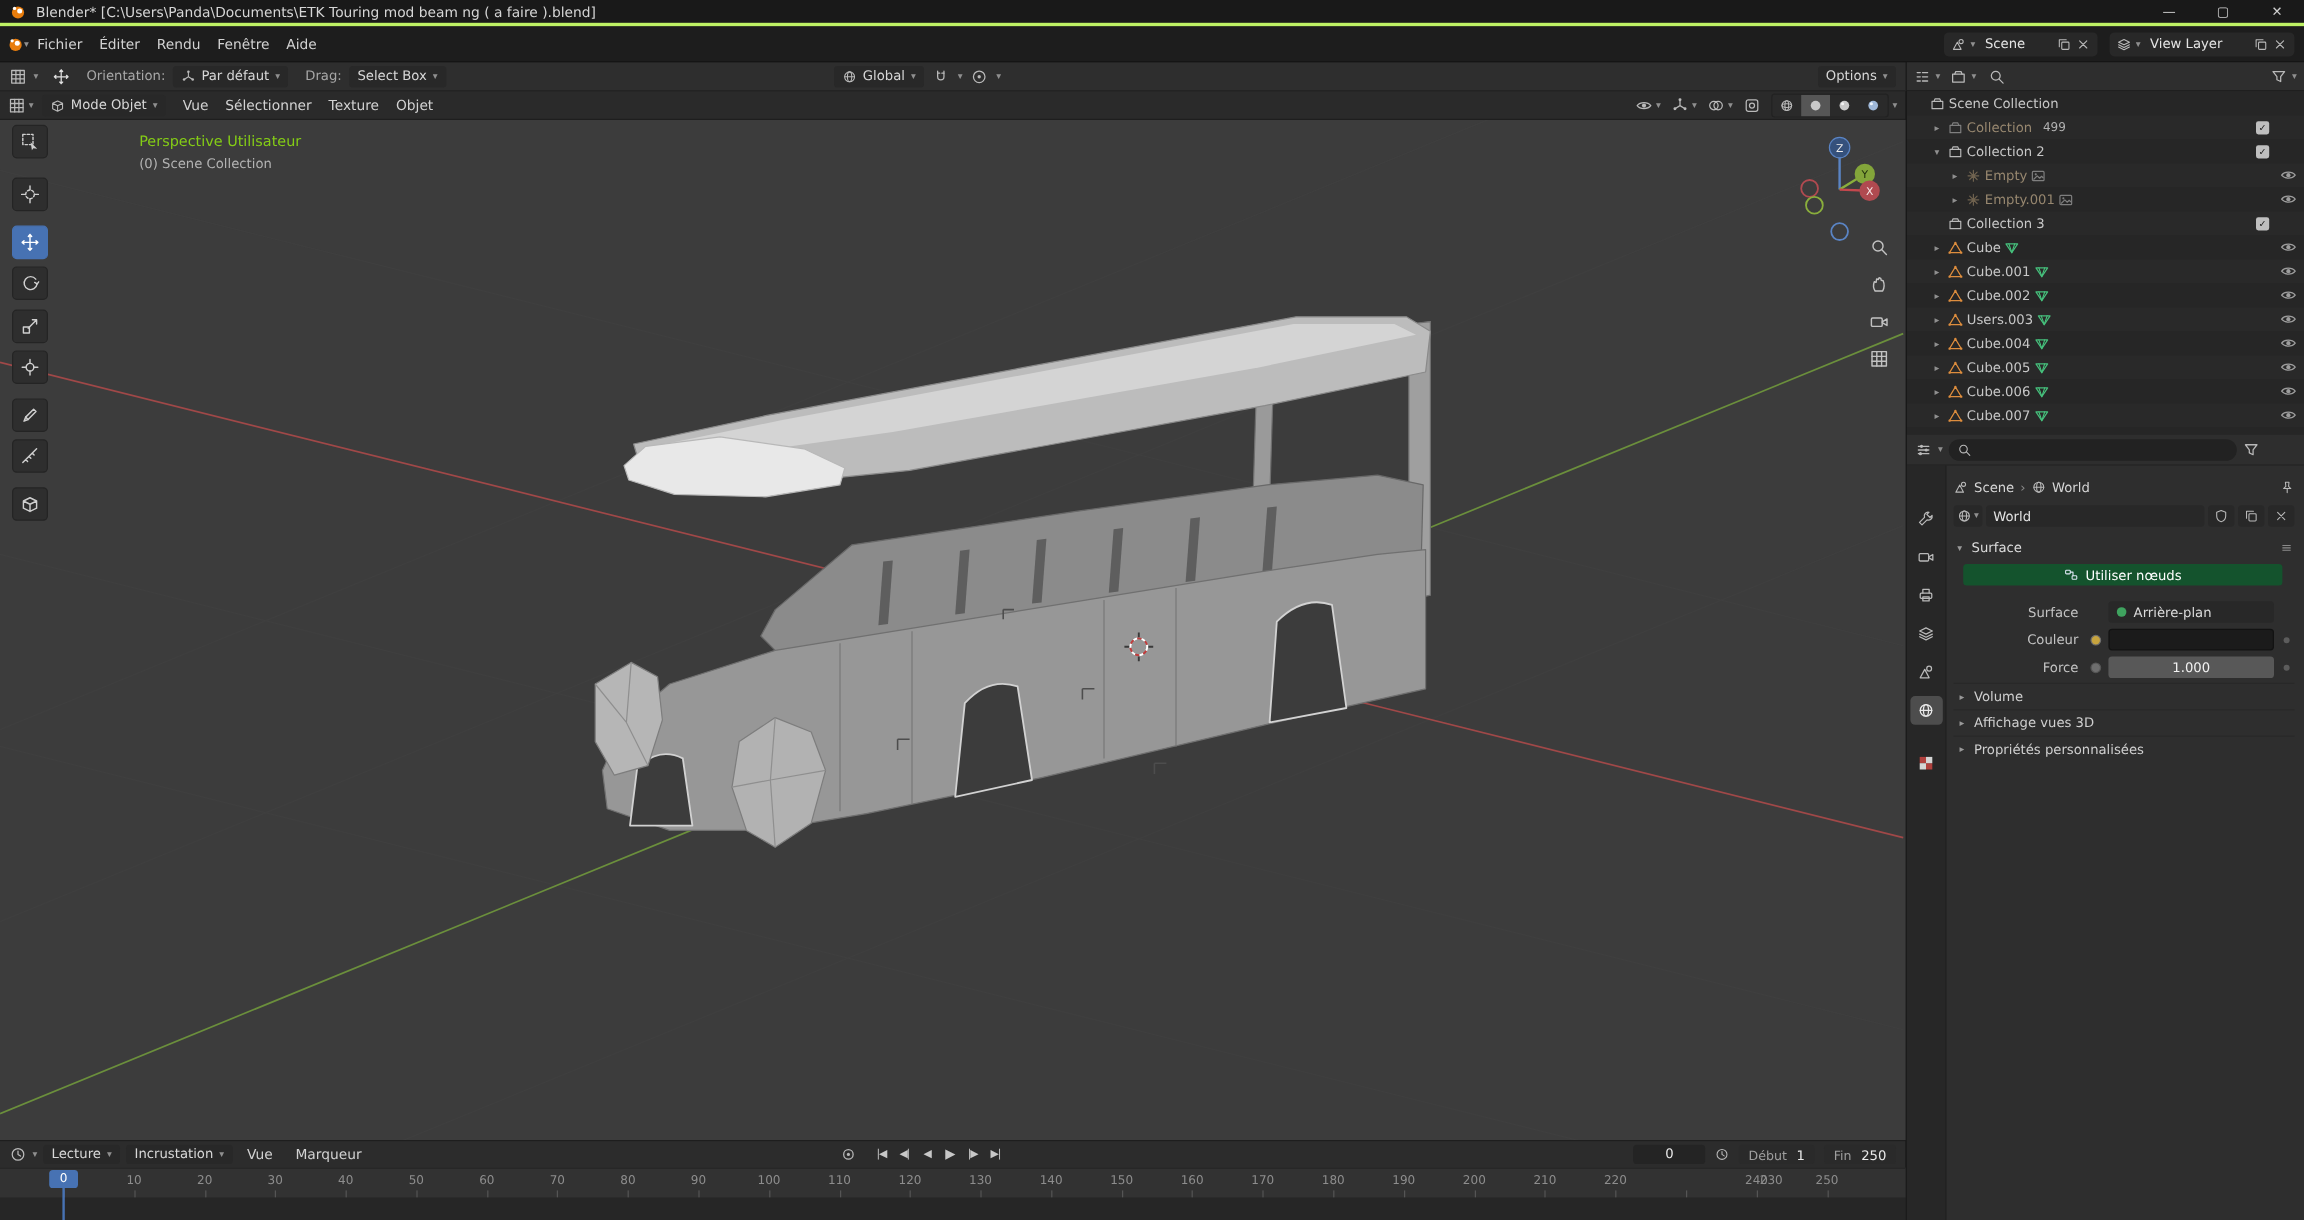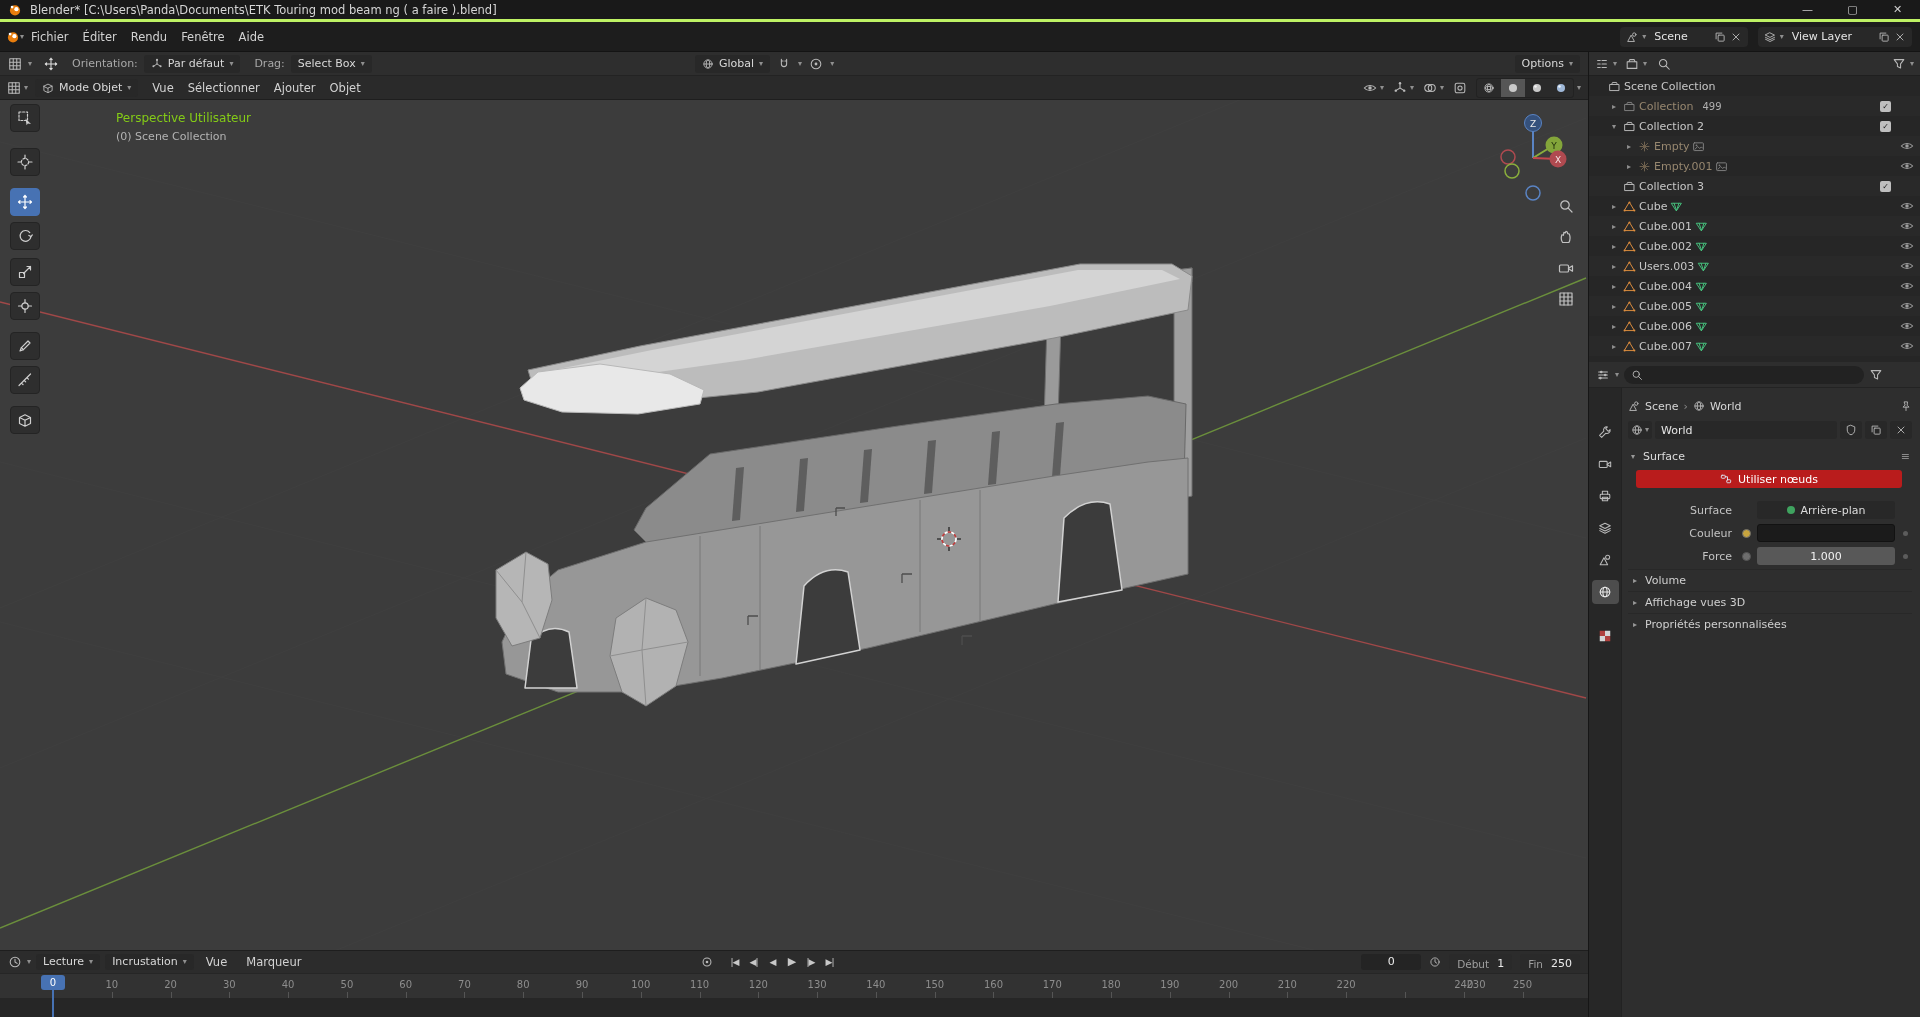--- a/index.html
+++ b/index.html
@@ -106,29 +106,29 @@
   .props-content{flex:1;padding:6px 8px 0 6px;font-size:11px;color:#c9c9c9;}
   .brow{display:flex;align-items:center;gap:5px;height:24px;}
   .bc-txt{color:#d6d6d6;}
   .bc-sep{color:#8a8a8a;}
   .datablock{display:flex;align-items:center;gap:3px;height:24px;margin-bottom:4px;}
   .ibtn{height:18px;min-width:22px;background:#282828;border-radius:3px;display:inline-flex;align-items:center;justify-content:center;gap:2px;padding:0 3px;}
   .db-name{flex:1;height:18px;background:#282828;border-radius:3px;display:flex;align-items:center;padding:0 6px;color:#e4e4e4;}
   .panel-h{height:20px;display:flex;align-items:center;gap:5px;color:#dcdcdc;margin-top:2px;}
   .sarrow{color:#999;font-size:8px;width:10px;text-align:center;}
   .hamb{margin-right:2px;color:#8a8a8a;}
-  .use-nodes{height:18px;background:#b91c1c;border-radius:3px;color:#fff;display:flex;align-items:center;justify-content:center;gap:6px;margin:4px 10px 12px 8px;}
+  .use-nodes{height:18px;background:#14532d;border-radius:3px;color:#fff;display:flex;align-items:center;justify-content:center;gap:6px;margin:4px 10px 12px 8px;}
   .use-nodes .ic{color:#dfe8f5;}
   .prow{display:flex;align-items:center;height:20px;margin:3px 0;}
   .plabel{width:104px;text-align:right;color:#c3c3c3;flex:none;}
   .socket{width:9px;height:9px;border-radius:50%;margin:0 6px 0 10px;flex:none;}
   .socket.yellow{background:#c7a43e;border:1px solid #6d6d6d;}
   .socket.gray{background:#6e6e6e;border:1px solid #555;}
   .socket.none{visibility:hidden;}
-  .pfield{flex:1;height:18px;border-radius:3px;justify-content:center;}
+  .pfield{flex:1;height:18px;border-radius:3px;}
   .dd-field{background:#282828;display:flex;align-items:center;gap:6px;padding:0 7px;color:#dcdcdc;}
   .gdot{width:8px;height:8px;border-radius:50%;background:#3fa35f;flex:none;}
   .swatch{background:#1b1b1b;border:1px solid #121212;}
   .slider{background:#585858;display:flex;align-items:center;justify-content:center;color:#f2f2f2;}
   .decor{width:5px;height:5px;border-radius:50%;background:#5c5c5c;margin:0 4px 0 8px;flex:none;}
   .decor-sp{width:5px;margin:0 4px 0 8px;flex:none;}
   .sect{height:22px;display:flex;align-items:center;gap:5px;color:#cfcfcf;border-top:1px solid #282828;padding-left:2px;}
 </style>
 </head>
 <body>
@@ -295,21 +295,21 @@
               <svg viewBox="0 0 16 16">
                 <path d="M2.5 5.5 L8 2.8 L13.5 5.5 L8 8.2 Z M2.5 5.5 V11.5 L8 14.2 L13.5 11.5 V5.5 M8 8.2 V14.2"></path>
               </svg>
             </span>
           <span>Mode Objet</span>
           <span class="chev">▾</span>
         </span>
         <span class="menurow">
             <span class="menu-item">Vue</span>
             <span class="menu-item">Sélectionner</span>
-            <span class="menu-item">Ajouter</span>
+            <span class="menu-item">Texture</span>
             <span class="menu-item">Objet</span>
           </span>
         <span class="spacer"></span>
         <span class="ic hbtn">
             <svg viewBox="0 0 16 16">
               <path d="M1.5 8 C4.5 4.2 11.5 4.2 14.5 8 C11.5 11.8 4.5 11.8 1.5 8 Z"></path>
               <circle cx="8" cy="8" r="2" fill="currentColor" stroke="none"></circle>
             </svg>
           </span>
         <span class="chev">▾</span>

